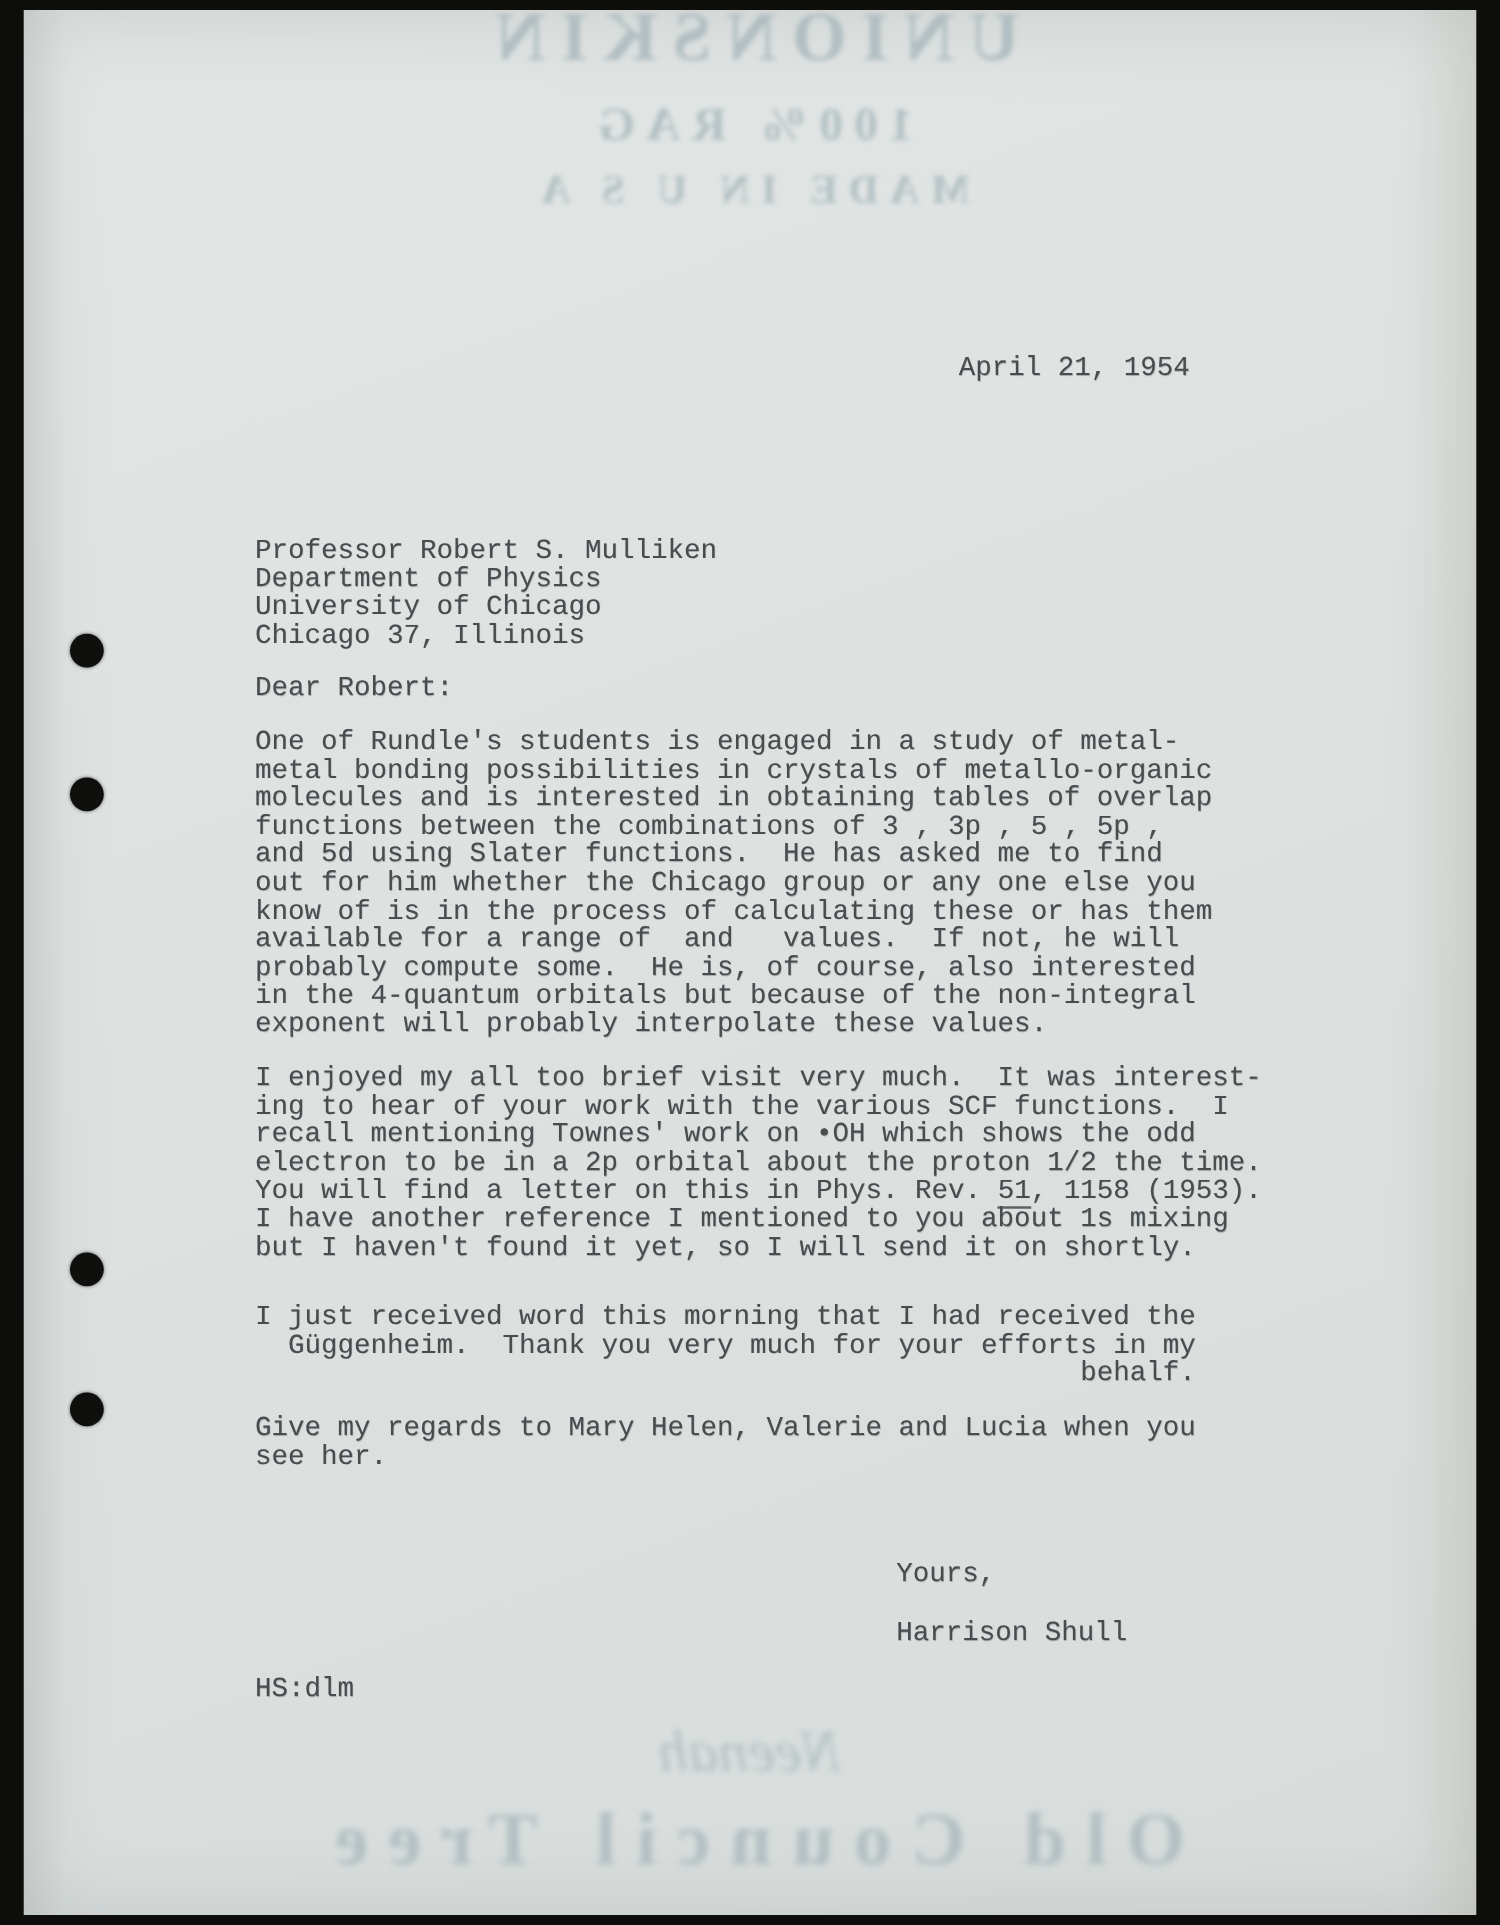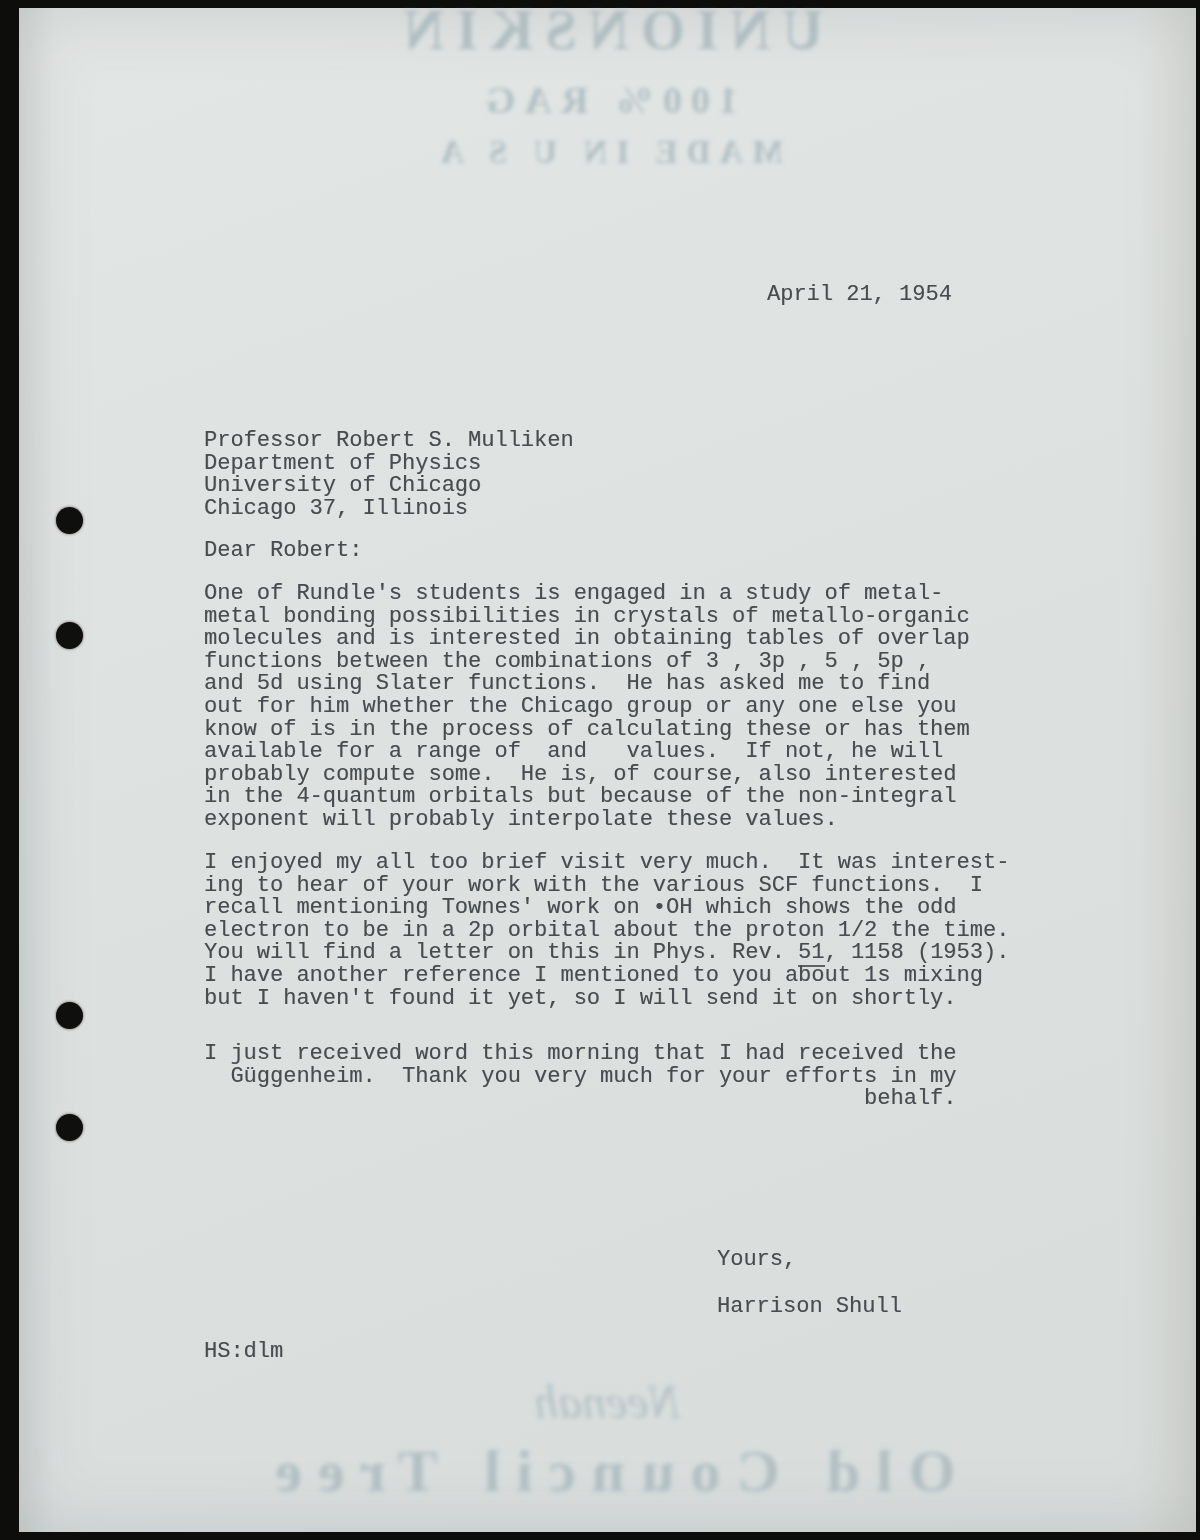--- a/index.html
+++ b/index.html
@@ -16,21 +16,20 @@
   .paper {
     position: absolute;
     left: 19px;
     top: 8px;
     width: 1162px;
     height: 1524px;
     background:
       linear-gradient(90deg, rgba(40,40,35,0.06) 0%, rgba(0,0,0,0) 3%, rgba(0,0,0,0) 95%, rgba(180,170,130,0.14) 100%),
       linear-gradient(160deg, #e2e6e5 0%, #dde2e1 45%, #d8dddc 100%);
     box-shadow: inset 0 0 70px rgba(110,120,118,0.22);
-    padding-left: 15px;
   }
   .tw {
     position: absolute;
     font-family: "Liberation Mono", "DejaVu Sans Mono", monospace;
     font-size: 22px;
     line-height: 22.6px;
     color: #474c4f;
     white-space: pre-wrap;
     text-shadow: 0.4px 0.4px 0.6px rgba(64,70,73,0.35);
   }
@@ -135,20 +134,22 @@
 recall mentioning Townes' work on •OH which shows the odd
 electron to be in a 2p orbital about the proton 1/2 the time.
 You will find a letter on this in Phys. Rev. </span><span class="underlined">51</span><span>, 1158 (1953).
 I have another reference I mentioned to you about 1s mixing
 but I haven't found it yet, so I will send it on shortly.</span></div>
 
   <div class="tw pos-para3">I just received word this morning that I had received the
 Güggenheim.  Thank you very much for your efforts in my
 behalf.</div>
 
+  <div class="tw pos-para4">Give my regards to Mary Helen, Valerie and Lucia when you
+see her.</div>
 
   <div class="tw pos-closing">Yours,</div>
 
   <div class="tw pos-signature">Harrison Shull</div>
 
   <div class="tw pos-reference">HS:dlm</div>
 
   <div class="wm-bottom">
     <div class="wm-l1">Neenah</div>
     <div class="wm-l2">Old Council Tree</div>

